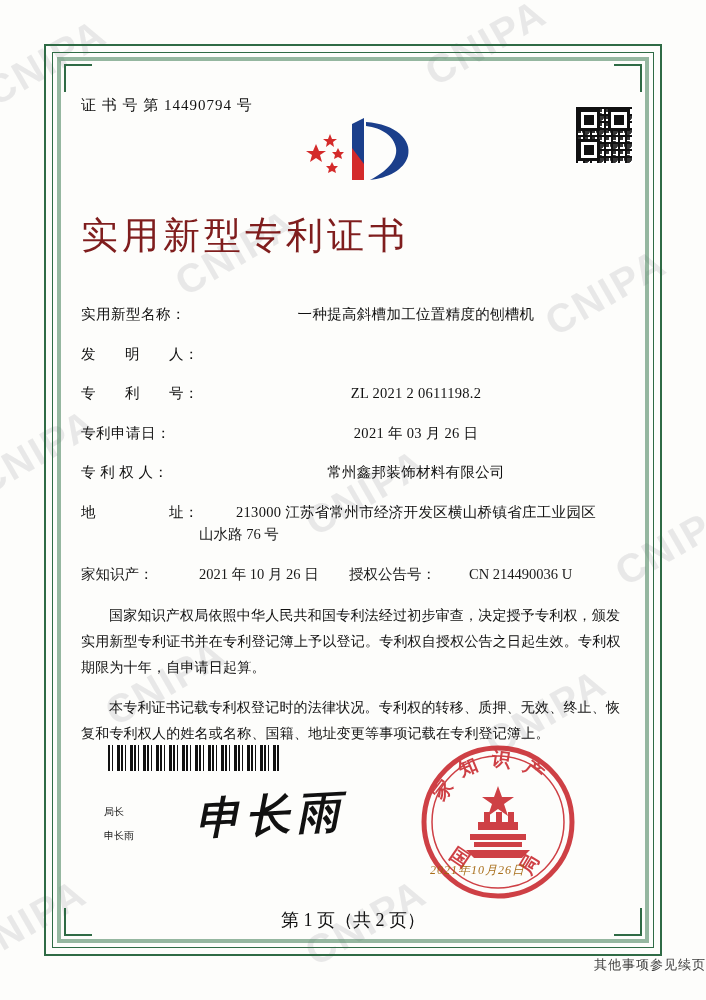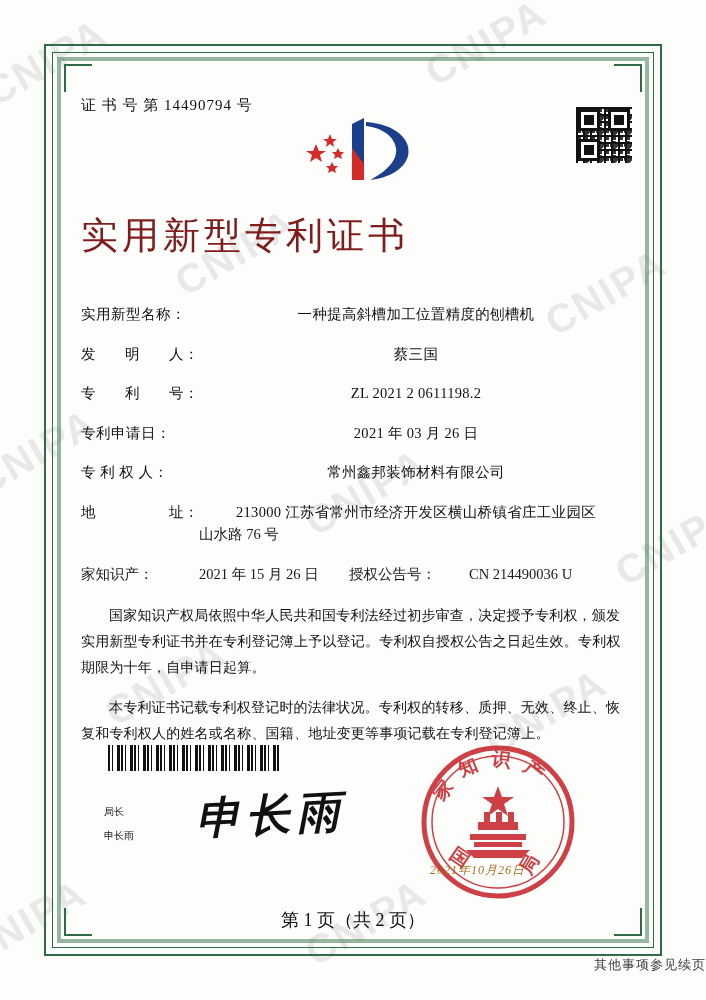--- a/index.html
+++ b/index.html
@@ -363,21 +363,20 @@
         <div class="f-label">实用新型名称：</div>
         <div class="f-value">一种提高斜槽加工位置精度的刨槽机</div>
       </div>
 
       <div class="field-row">
         <div class="f-label spread">
           <span>发</span>
           <span>明</span>
           <span>人：</span>
         </div>
-        <div class="f-value">蔡三国</div>
       </div>
 
       <div class="field-row">
         <div class="f-label spread">
           <span>专</span>
           <span>利</span>
           <span>号：</span>
         </div>
         <div class="f-value">ZL 2021 2 0611198.2</div>
       </div>
@@ -396,21 +395,21 @@
         <div class="f-label spread">
           <span>地</span>
           <span>址：</span>
         </div>
         <div class="f-value">213000 江苏省常州市经济开发区横山桥镇省庄工业园区</div>
       </div>
       <div class="addr-second">山水路 76 号</div>
 
       <div class="grant-row">
         <div class="g1">家知识产：</div>
-        <div class="g2">2021 年 15 月 26 日</div>
+        <div class="g2">2021 年 10 月 26 日</div>
         <div class="g3">授权公告号：</div>
         <div class="g4">CN 214490036 U</div>
       </div>
 
     </div>
 
     <div class="para">国家知识产权局依照中华人民共和国专利法经过初步审查，决定授予专利权，颁发实用新型专利证书并在专利登记簿上予以登记。专利权自授权公告之日起生效。专利权期限为十年，自申请日起算。</div>
     <div class="para">本专利证书记载专利权登记时的法律状况。专利权的转移、质押、无效、终止、恢复和专利权人的姓名或名称、国籍、地址变更等事项记载在专利登记簿上。</div>
 
   </div>

